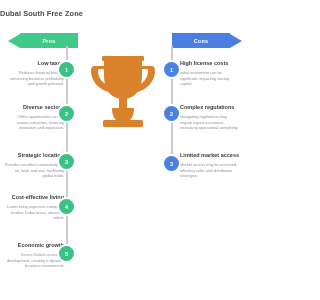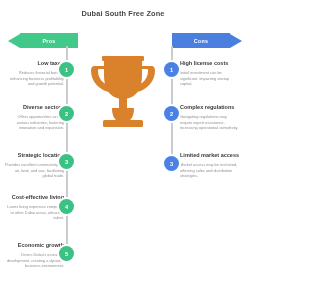--- a/index.html
+++ b/index.html
@@ -6,21 +6,21 @@
   body{
     width:246px;height:300px;
     background:#ffffff;
     font-family:"Liberation Sans", sans-serif;
     color:#3f3f3f;
     position:relative;
     overflow:hidden;
   }
   .title{
     position:absolute;left:0;top:9px;width:246px;
-    text-align:center;
+    text-align:left;
     font-size:7.4px;font-weight:bold;color:#4a4a4a;
     letter-spacing:.1px;
   }
 
   
   .banner{
     position:absolute;top:33px;height:15px;
     display:flex;align-items:center;
   }
   .banner .body{

